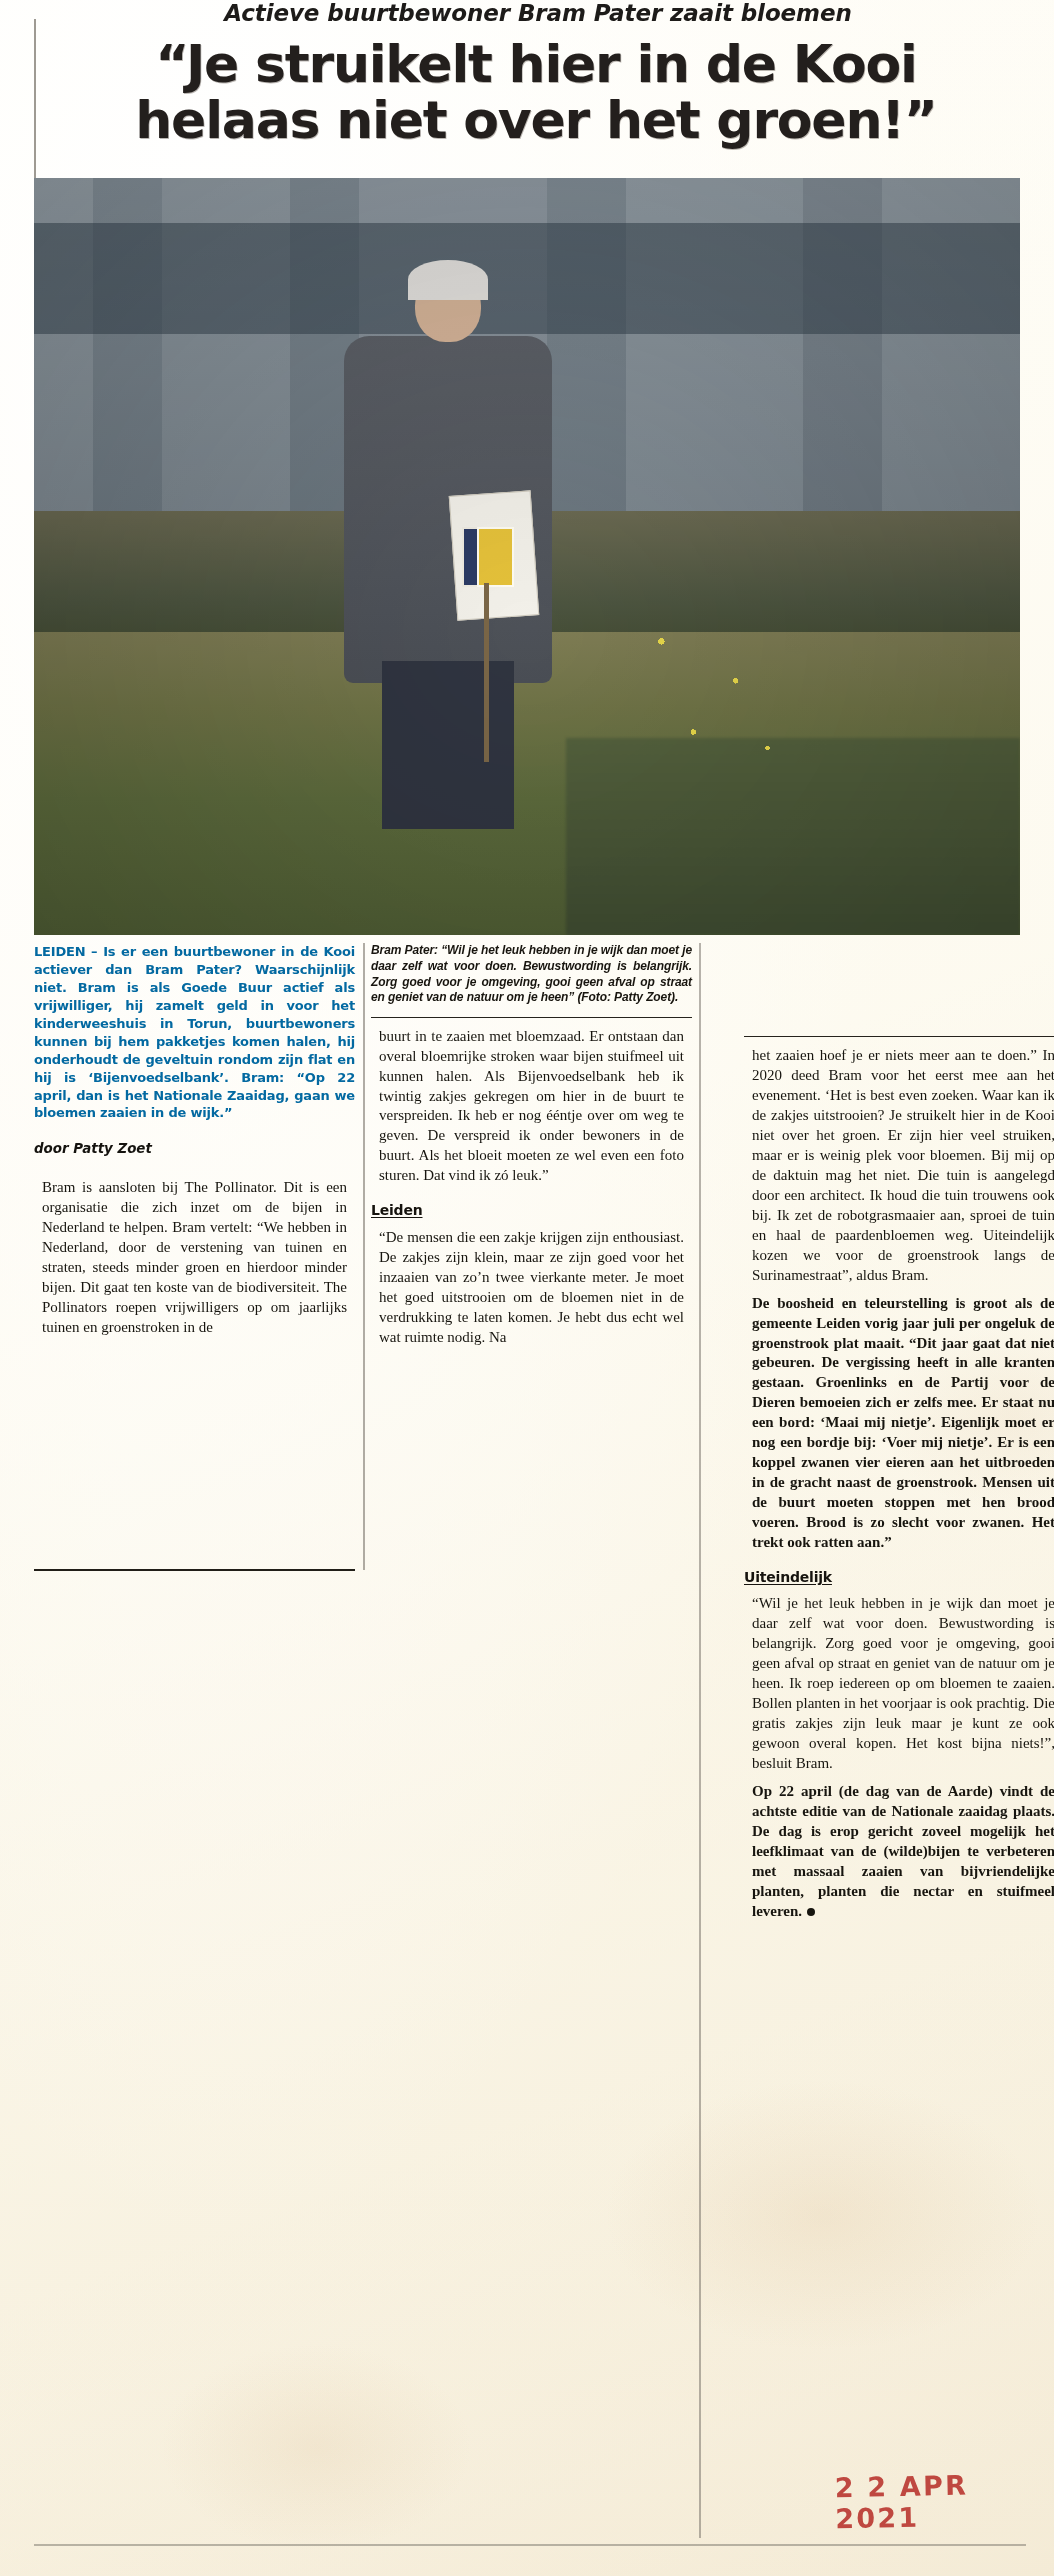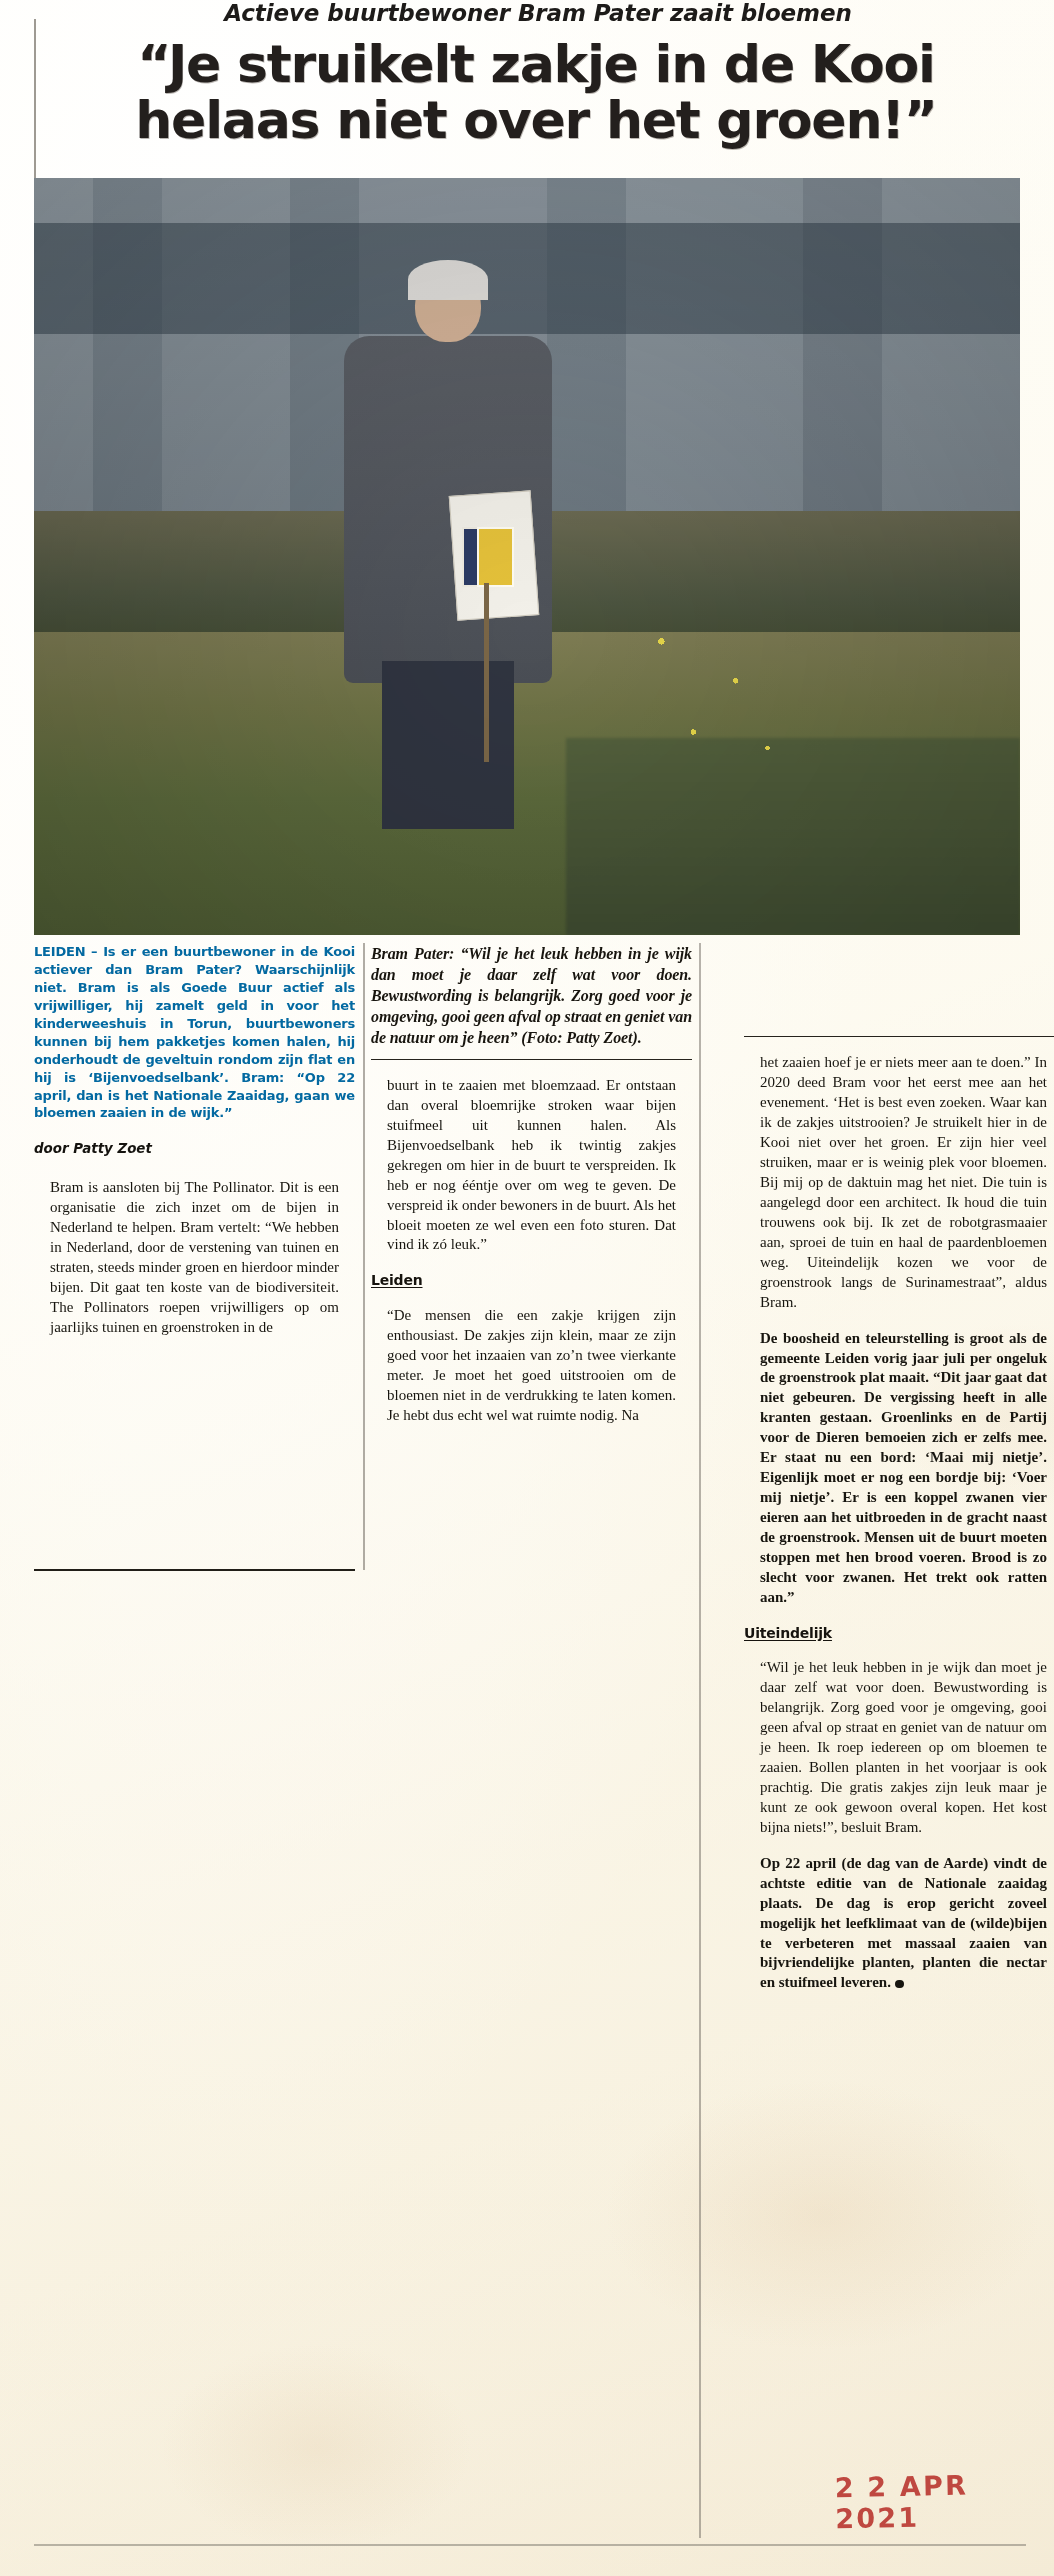--- a/index.html
+++ b/index.html
@@ -205,45 +205,45 @@
     font-family: "Liberation Serif", serif;
     font-size: 15px;
     line-height: 1.33;
     color: #17150f;
     text-align: justify;
     hyphens: auto;
   }
   .col-1 .body-text { margin-top: 22px; }
 
   .photo-caption {
-    font-family: Liberation Serif, serif;
+    font-family: Liberation Sans, sans-serif;
     font-weight: bold;
     font-style: italic;
-    font-size: 16px;
+    font-size: 12px;
     line-height: 1.32;
     color: #18150f;
     text-align: justify;
     letter-spacing: -0.1px;
   }
   .hr-thin {
     border: 0;
     border-top: 1.5px solid #26231d;
     margin: 10.4px 0 9px 0;
   }
   .subhead {
     font-family: "DejaVu Sans", sans-serif;
     font-weight: bold;
     font-size: 14px;
     color: #16130e;
     text-decoration: underline;
     text-underline-offset: 1.5px;
     margin: 15px 0 3px 0;
     letter-spacing: -0.2px;
   }
-  .body-text p { margin: 16px; }
+  .body-text p { margin: 8px; }
   .body-text p + p { margin-top: 0; text-indent: 0; font-weight: bold; }
 
   
   .rule-col1 {
     position: absolute;
     left: 34px;
     top: 1569px;
     width: 321px;
     height: 2.2px;
     background: #211e18;
@@ -319,21 +319,21 @@
 
 <div class="page">
   <div class="paper-tint"></div>
   <div class="paper-stain"></div>
 
   <div class="rule-left-vert"></div>
 
   <div class="kicker">Actieve buurtbewoner Bram Pater zaait bloemen</div>
 
   <div class="headline">
-    <span>“Je struikelt zakje in de Kooi</span>
+    <span>“Je struikelt hier in de Kooi</span>
     <span class="line2">helaas niet over het groen!”</span>
   </div>
 
   <div class="photo">
     <div class="ph-sky"></div>
     <div class="ph-building"></div>
     <div class="ph-windows"></div>
     <div class="ph-hedge"></div>
     <div class="ph-ground"></div>
     <div class="ph-water"></div>

